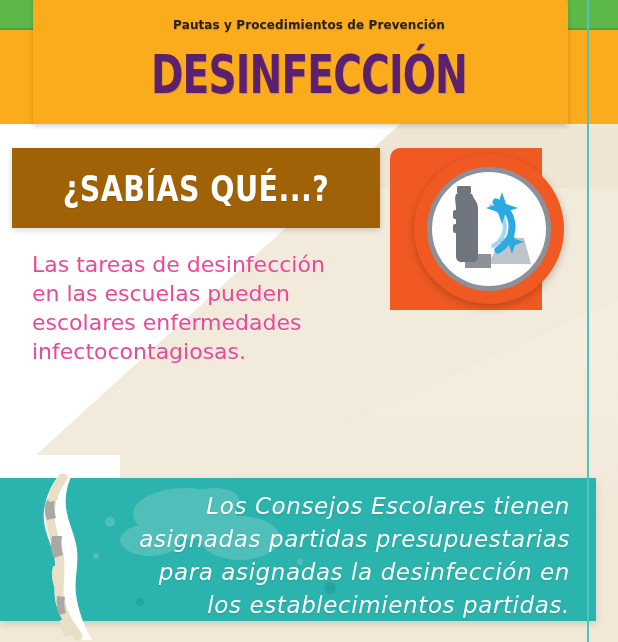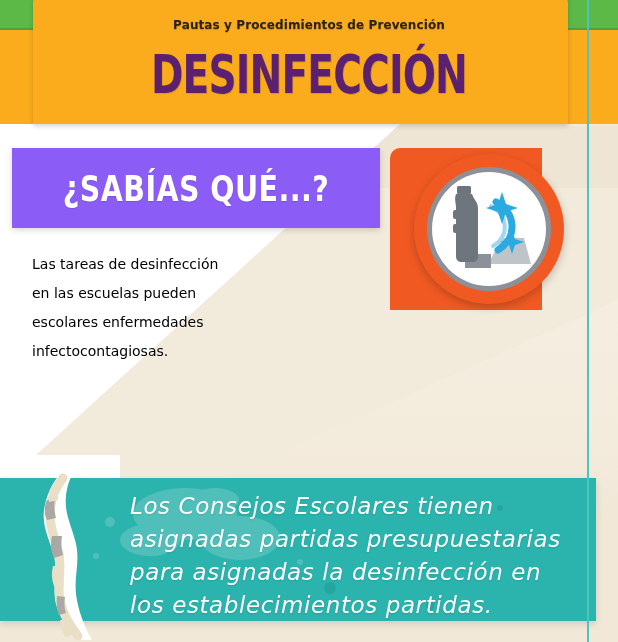--- a/index.html
+++ b/index.html
@@ -84,21 +84,21 @@
     color:#5B2170;
     font-family:"DejaVu Sans Condensed","DejaVu Sans", sans-serif;
     transform:scaleX(.82);
     text-shadow:1px 1px 0 rgba(0,0,0,.12);
     z-index:6;
   }
 
   
   .question-banner {
     position:absolute; left:12px; top:148px; width:368px; height:80px;
-    background:#8b5cf6;
+    background:#a16207;
     box-shadow:0 2px 6px rgba(0,0,0,.16);
     z-index:5;
   }
   .question-banner-text {
     position:absolute; inset:0;
     display:flex; align-items:center; justify-content:center;
     color:#FFFFFF;
     font-size:36px; font-weight:bold;
     letter-spacing:.5px;
     font-family:"DejaVu Sans Condensed","DejaVu Sans", sans-serif;
@@ -131,22 +131,22 @@
     position:absolute; left:42px; top:24px; width:114px; height:114px;
     border-radius:50%;
     background:#FFFFFF;
     overflow:hidden;
   }
   .icon-svg { position:absolute; left:0; top:0; width:114px; height:114px; }
 
   
   .lead-text {
     position:absolute; left:32px; top:250px; width:340px;
-    color:#000000;
-    font-size:14px; line-height:29px;
+    color:#ec4899;
+    font-size:22px; line-height:29px;
     font-family:"DejaVu Sans", sans-serif;
     z-index:6;
     text-shadow:0 1px 0 rgba(255,255,255,.4);
   }
   .lead-text div { white-space:nowrap; }
 
   
   .v-rule {
     position:absolute; left:587px; top:0; width:2px; height:642px;
     background:#4FC3C0; z-index:7;
@@ -158,21 +158,21 @@
     background:#2BB3AD;
     z-index:5;
     box-shadow:0 3px 7px rgba(0,0,0,.13);
   }
   .bottom-band-splat {
     position:absolute; left:0; top:0; width:596px; height:143px;
     opacity:.55; z-index:1;
   }
   .bottom-text {
     position:absolute; left:130px; top:490px; width:440px;
-    text-align:left;
+    text-align:right;
     color:#FFFFFF;
     font-size:23px; line-height:33px;
     font-style:italic;
     font-family:"DejaVu Sans", sans-serif;
     letter-spacing:.6px;
     z-index:8;
     text-shadow:0 1px 2px rgba(0,0,0,.10);
   }
   .bottom-text div { white-space:nowrap; }
 

